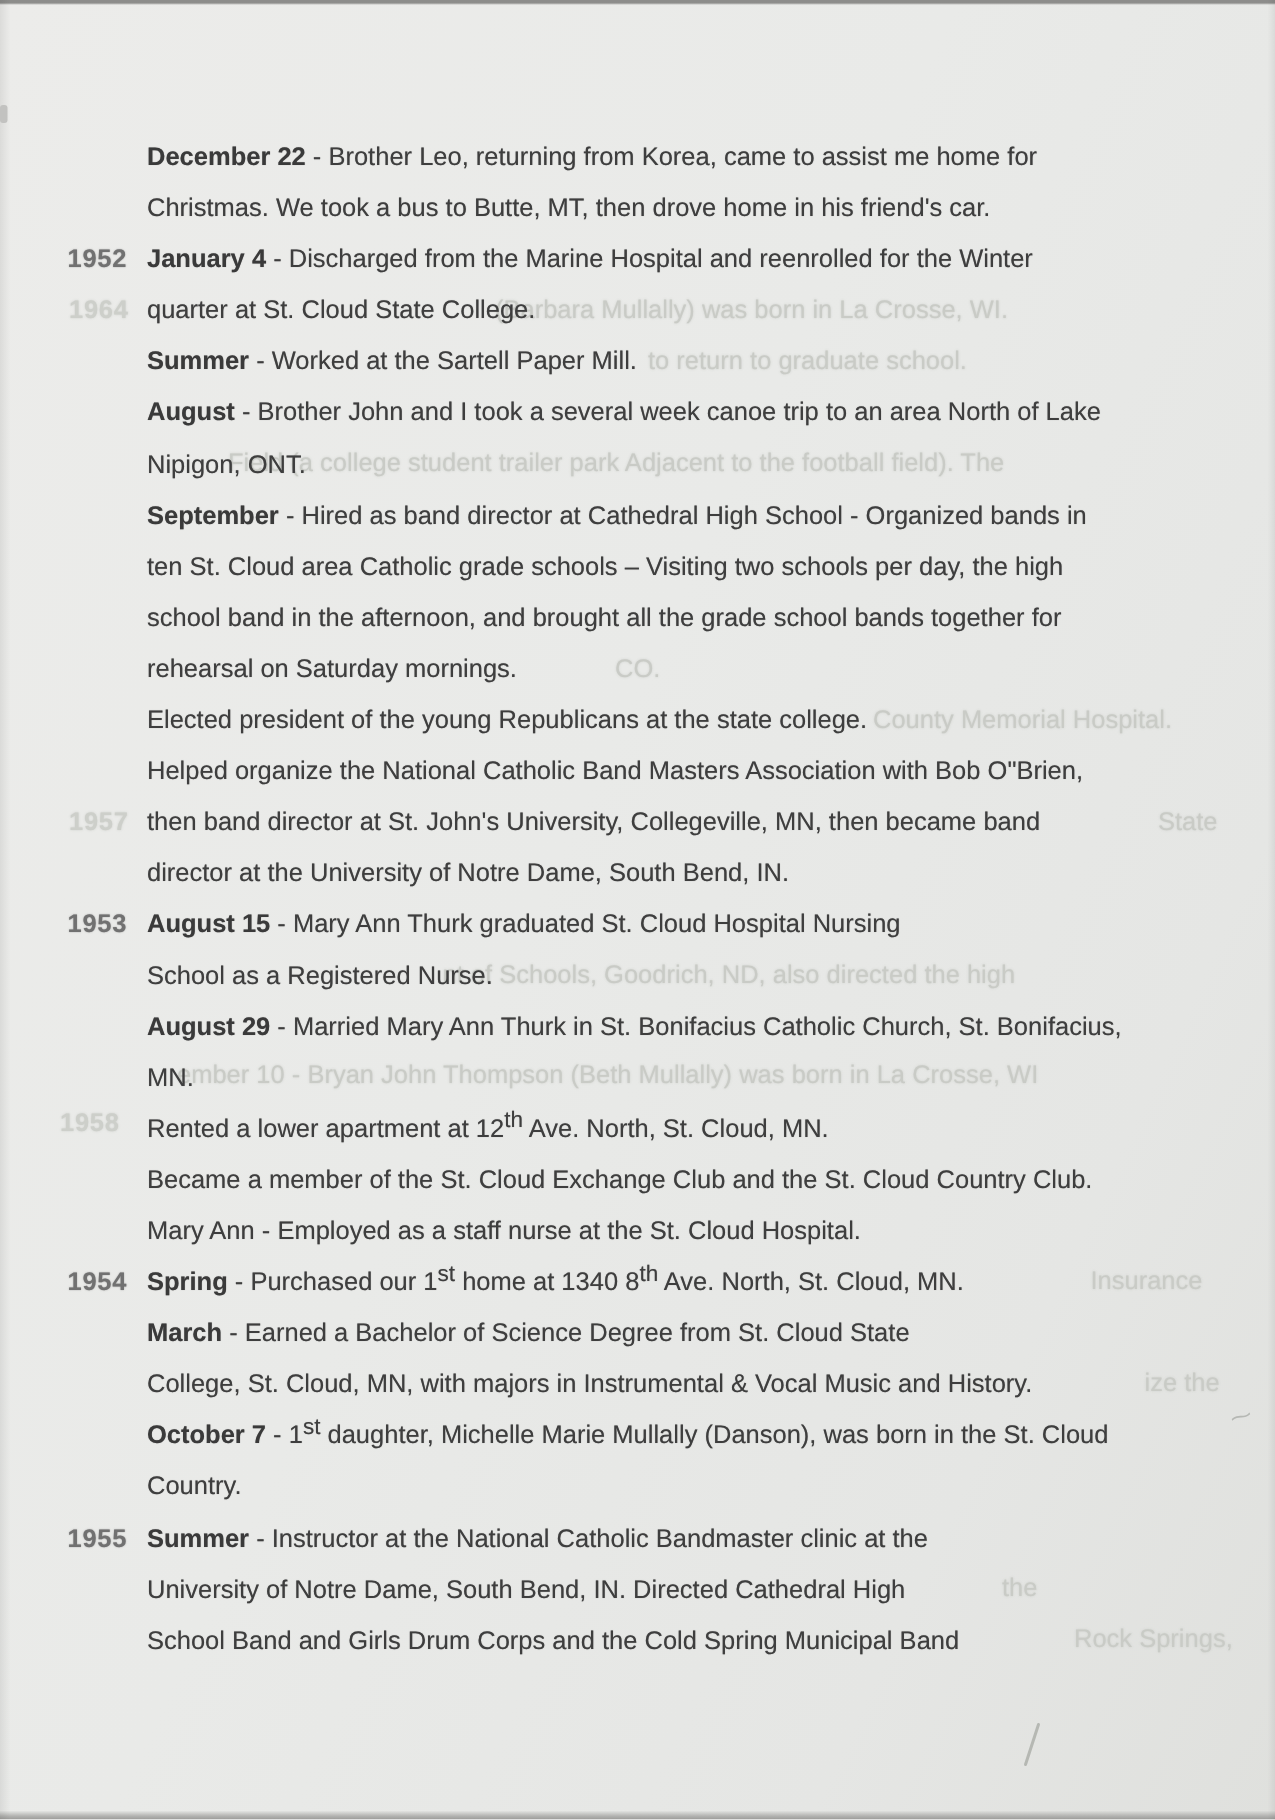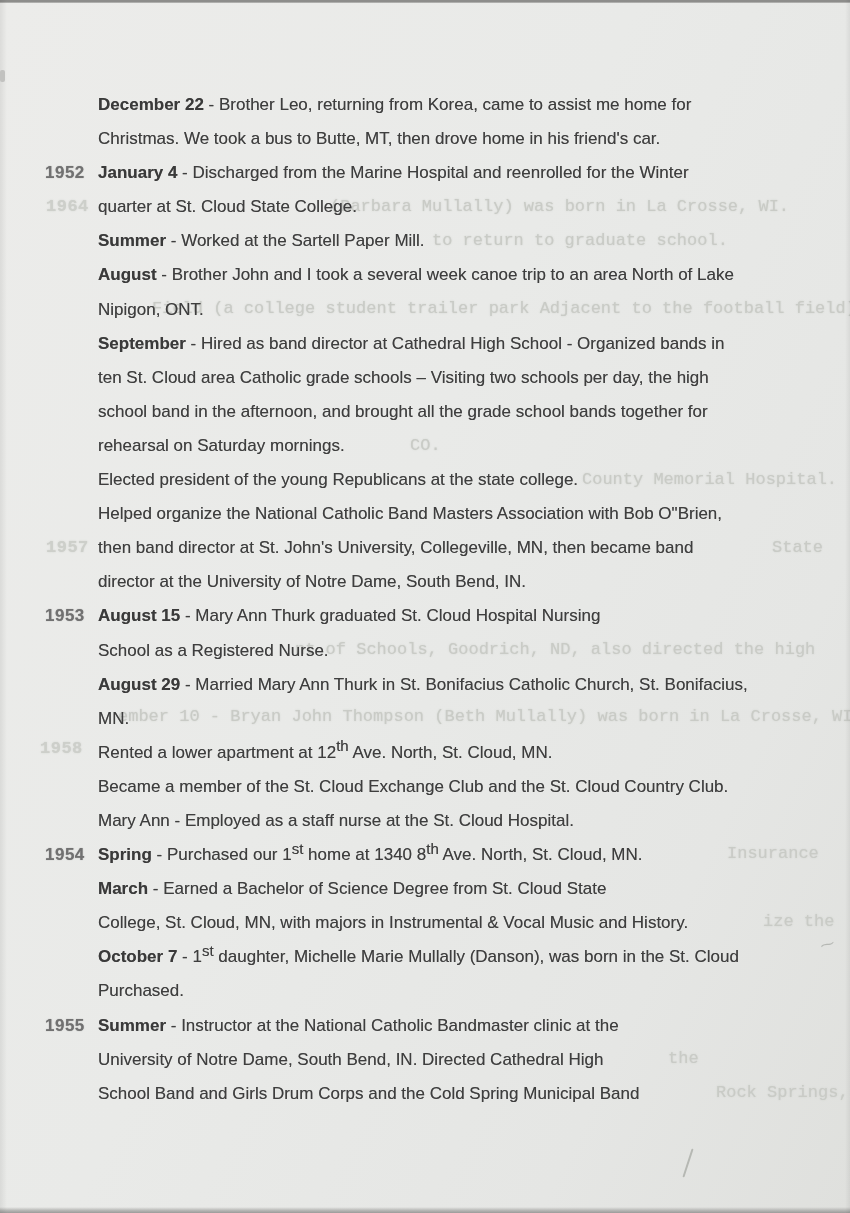--- a/index.html
+++ b/index.html
@@ -21,21 +21,21 @@
        font-size:17px;text-shadow:0 0 0.5px rgba(62,62,62,0.55);}
   .line{height:34.1px;line-height:34.1px;position:relative;white-space:nowrap;}
   .seg{font-weight:400;}
   .seg.bold{font-weight:700;color:#3a3a3a;}
   .seg.sup{font-size:15px;position:relative;top:-6.5px;line-height:0;}
   .year{position:absolute;left:-53px;top:0;font-weight:700;color:#717171;
         text-shadow:0 0 1px rgba(113,113,113,0.7);letter-spacing:0.5px;}
 
   .ghosts{position:absolute;inset:0;color:#c9cbc6;font-size:17px;
         text-shadow:0 0 1.5px rgba(201,203,198,0.9);}
-  .ghost{position:absolute;white-space:nowrap;line-height:34.1px;font-family:Liberation Mono, monospace;}
+  .ghost{position:absolute;white-space:nowrap;line-height:34.1px;}
   .ghost.gyear{font-weight:700;letter-spacing:0.5px;color:#cdcfca;}
 
   .pen-slash{position:absolute;left:687px;top:1148px;width:2px;height:30px;
         background:#aaaca8;transform:rotate(18deg);border-radius:2px;opacity:0.8;}
   .pencil-scribble{position:absolute;left:820px;top:935px;width:20px;height:16px;
         color:#b6b8b4;font-size:14px;transform:rotate(-15deg);}
 </style>
 </head>
 <body>
 
@@ -77,21 +77,21 @@
       <div class="line"><span class="seg">School as a Registered Nurse.</span></div>
       <div class="line"><span class="seg bold">August 29</span><span class="seg"> - Married Mary Ann Thurk in St. Bonifacius Catholic Church, St. Bonifacius,</span></div>
       <div class="line"><span class="seg">MN.</span></div>
       <div class="line"><span class="seg">Rented a lower apartment at 12</span><span class="seg sup">th</span><span class="seg"> Ave. North, St. Cloud, MN.</span></div>
       <div class="line"><span class="seg">Became a member of the St. Cloud Exchange Club and the St. Cloud Country Club.</span></div>
       <div class="line"><span class="seg">Mary Ann - Employed as a staff nurse at the St. Cloud Hospital.</span></div>
       <div class="line"><span class="year">1954</span><span class="seg bold">Spring</span><span class="seg"> - Purchased our 1</span><span class="seg sup">st</span><span class="seg"> home at 1340 8</span><span class="seg sup">th</span><span class="seg"> Ave. North, St. Cloud, MN.</span></div>
       <div class="line"><span class="seg bold">March</span><span class="seg"> - Earned a Bachelor of Science Degree from St. Cloud State</span></div>
       <div class="line"><span class="seg">College, St. Cloud, MN, with majors in Instrumental &amp; Vocal Music and History.</span></div>
       <div class="line"><span class="seg bold">October 7</span><span class="seg"> - 1</span><span class="seg sup">st</span><span class="seg"> daughter, Michelle Marie Mullally (Danson), was born in the St. Cloud</span></div>
-      <div class="line"><span class="seg">Purchased.</span></div>
+      <div class="line"><span class="seg">Country.</span></div>
       <div class="line"><span class="year">1955</span><span class="seg bold">Summer</span><span class="seg"> - Instructor at the National Catholic Bandmaster clinic at the</span></div>
       <div class="line"><span class="seg">University of Notre Dame, South Bend, IN. Directed Cathedral High</span></div>
       <div class="line"><span class="seg">School Band and Girls Drum Corps and the Cold Spring Municipal Band</span></div>
     </div>
   <div class="edge-top"></div>
   <div class="edge-bottom"></div>
   <div class="edge-left"></div>
   <div class="edge-right"></div>
   <div class="speck"></div>
   <div class="pen-slash"></div>

